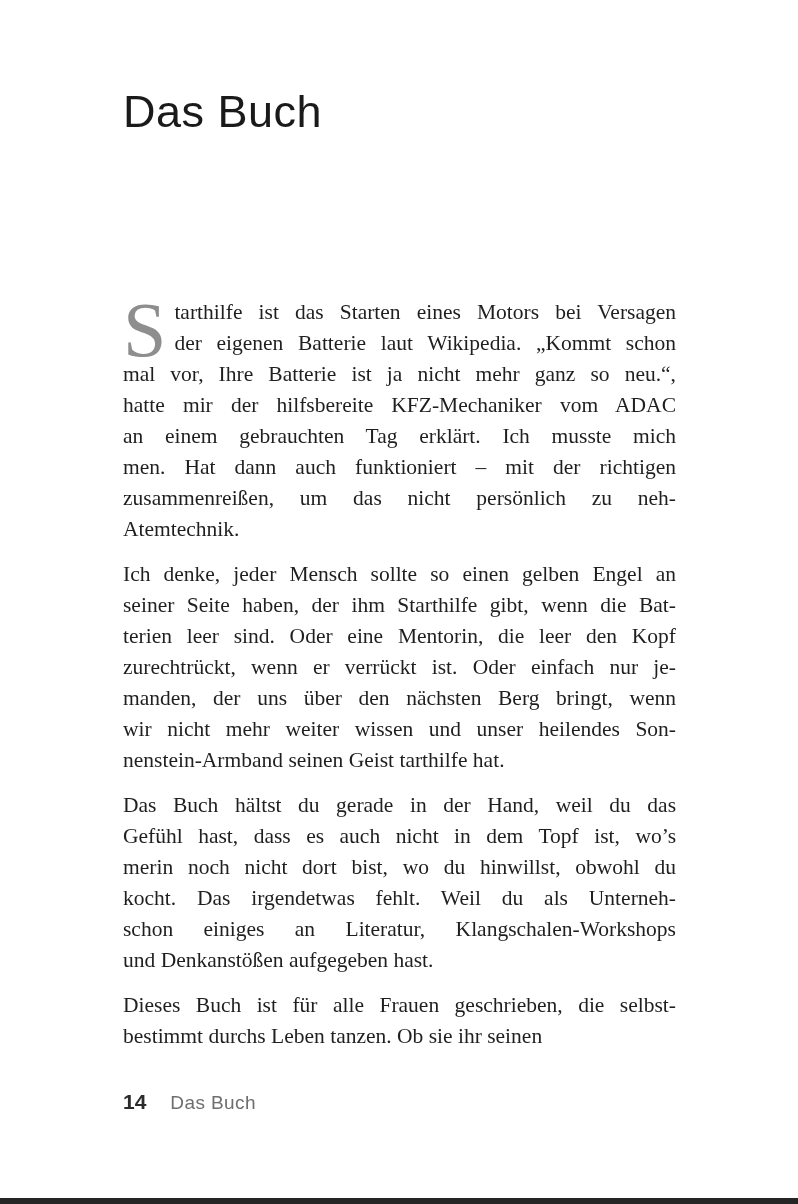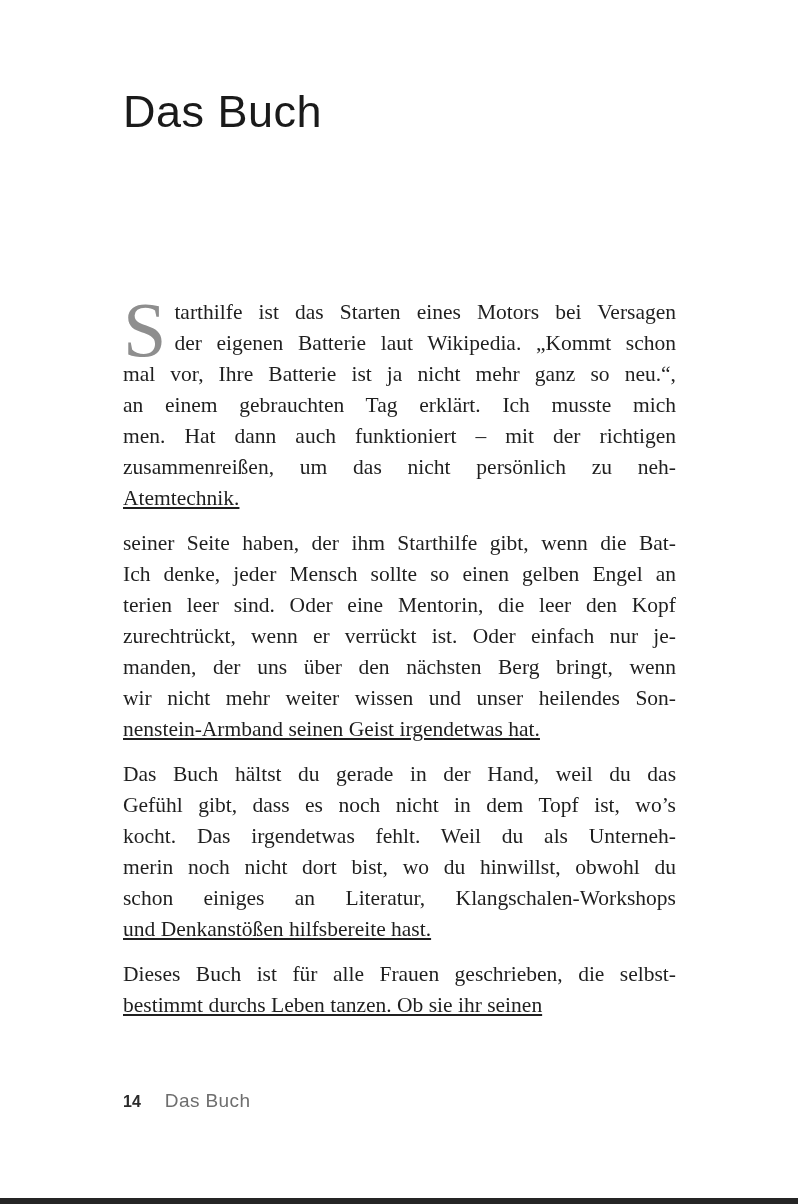--- a/index.html
+++ b/index.html
@@ -16,75 +16,76 @@
     position:absolute;left:123px;top:297px;width:553px;
     font-size:21.5px;color:#1f1f1f;
   }
   .para{margin:0 0 14px 0;padding:0;}
   .line{
     display:block;height:31px;line-height:31px;
     white-space:nowrap;
     text-align:justify;text-align-last:justify;
     overflow:visible;
   }
-  .line.last{text-align:right;text-align-last:left;text-decoration:underline;}
+  .line.last{text-align:right;text-align-last:left;}
   .dropcap{
     float:left;height:60px;width:auto;
     font-size:78px;line-height:66px;
     color:#8e8e8e;margin:0 8px 0 0;
   }
   .page-footer{
     position:absolute;left:123px;top:1090px;width:553px;
     font-family:"Liberation Sans", sans-serif;
   }
   .page-number{
-    font-size:16px;font-weight:600;color:#2b2b2b;
+    font-size:21px;font-weight:600;color:#2b2b2b;
   }
   .running-head{
     font-size:19px;color:#6e6e6e;margin-left:24px;letter-spacing:0.4px;
   }
   .bottom-bar{
     position:absolute;left:0;bottom:0;width:798px;height:6px;background:#252525;
   }
 </style>
 </head>
 <body>
 
 <h1 class="chapter-title">Das Buch</h1>
 
 <section class="body-text">
 
   <p class="para">
     <span class="dropcap">S</span>
     <span class="line">tarthilfe ist das Starten eines Motors bei Versagen</span>
     <span class="line">der eigenen Batterie laut Wikipedia. „Kommt schon</span>
     <span class="line">mal vor, Ihre Batterie ist ja nicht mehr ganz so neu.“,</span>
+    <span class="line">hatte mir der hilfsbereite KFZ-Mechaniker vom ADAC</span>
     <span class="line">an einem gebrauchten Tag erklärt. Ich musste mich</span>
     <span class="line">men. Hat dann auch funktioniert – mit der richtigen</span>
     <span class="line">zusammenreißen, um das nicht persönlich zu neh-</span>
     <span class="line last">Atemtechnik.</span>
   </p>
 
   <p class="para">
+    <span class="line">Ich denke, jeder Mensch sollte so einen gelben Engel an</span>
     <span class="line">seiner Seite haben, der ihm Starthilfe gibt, wenn die Bat-</span>
-    <span class="line">Ich denke, jeder Mensch sollte so einen gelben Engel an</span>
     <span class="line">terien leer sind. Oder eine Mentorin, die leer den Kopf</span>
     <span class="line">zurechtrückt, wenn er verrückt ist. Oder einfach nur je-</span>
     <span class="line">manden, der uns über den nächsten Berg bringt, wenn</span>
     <span class="line">wir nicht mehr weiter wissen und unser heilendes Son-</span>
-    <span class="line last">nenstein-Armband seinen Geist irgendetwas hat.</span>
+    <span class="line last">nenstein-Armband seinen Geist tarthilfe hat.</span>
   </p>
 
   <p class="para">
     <span class="line">Das Buch hältst du gerade in der Hand, weil du das</span>
-    <span class="line">Gefühl gibt, dass es noch nicht in dem Topf ist, wo’s</span>
+    <span class="line">Gefühl hast, dass es auch nicht in dem Topf ist, wo’s</span>
+    <span class="line">merin noch nicht dort bist, wo du hinwillst, obwohl du</span>
     <span class="line">kocht. Das irgendetwas fehlt. Weil du als Unterneh-</span>
-    <span class="line">merin noch nicht dort bist, wo du hinwillst, obwohl du</span>
     <span class="line">schon einiges an Literatur, Klangschalen-Workshops</span>
-    <span class="line last">und Denkanstößen hilfsbereite hast.</span>
+    <span class="line last">und Denkanstößen aufgegeben hast.</span>
   </p>
 
   <p class="para">
     <span class="line">Dieses Buch ist für alle Frauen geschrieben, die selbst-</span>
     <span class="line last">bestimmt durchs Leben tanzen. Ob sie ihr seinen</span>
   </p>
 
 </section>
 
 <footer class="page-footer">

